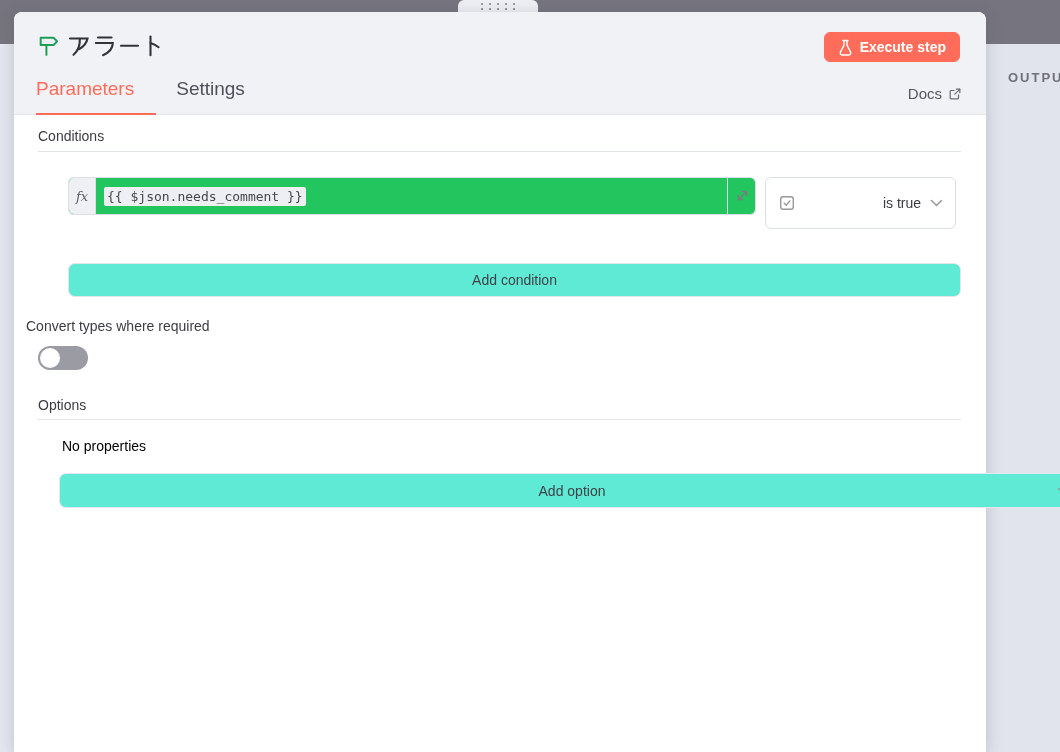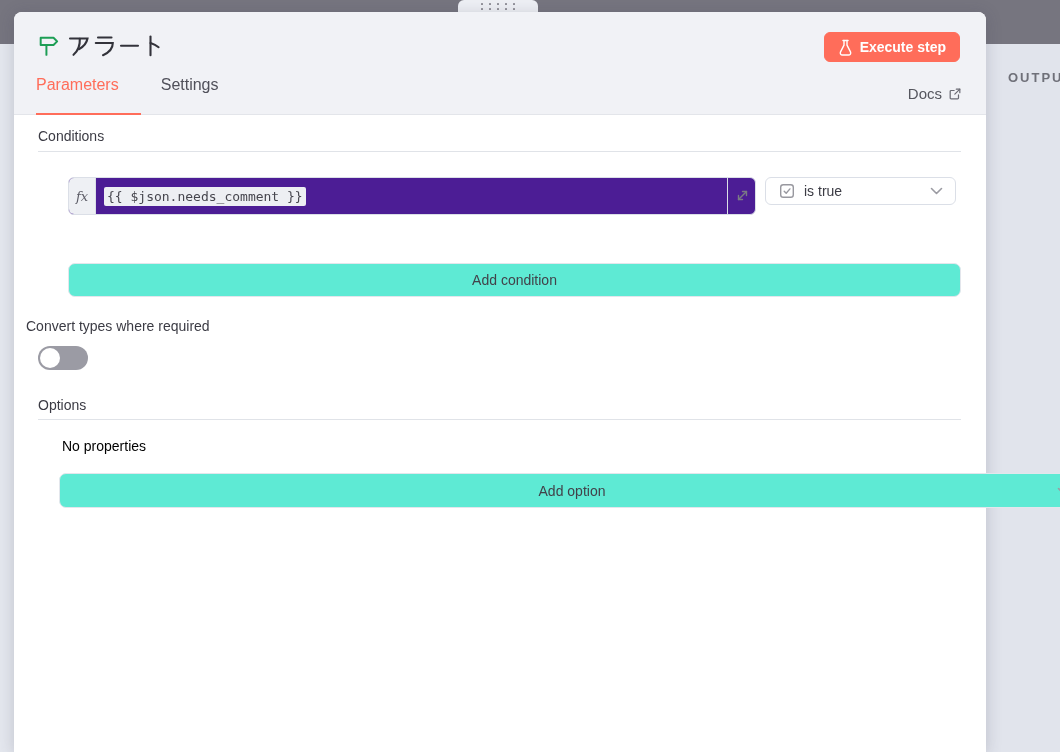--- a/index.html
+++ b/index.html
@@ -26,42 +26,42 @@
   .title-row { position:absolute; left:22px; top:21px; display:flex; align-items:center; gap:7px; }
   .node-icon { width:25px; height:25px; }
   .title-glyphs { height:24px; }
   .sr { position:absolute; width:1px; height:1px; overflow:hidden; clip:rect(0 0 0 0); }
 
   .execute-btn { position:absolute; top:20px; right:26px; height:30px; padding:10px 13px;
                  background:#ff6d5a; border:1px solid #ff6d5a; border-radius:6px; color:#fff;
                  font-size:14px; font-weight:600; display:flex; align-items:center; gap:7px; cursor:pointer; }
 
   .tabs { position:absolute; left:22px; bottom:-1px; display:flex; gap:20px; }
-  .tab { font-size:16px; padding:0 22px 19px 0; color:#50505a; cursor:pointer; border-bottom:2px solid transparent; }
+  .tab { font-size:19px; padding:0 22px 13px 0; color:#50505a; cursor:pointer; border-bottom:2px solid transparent; }
   .tab.active { color:#ff6d5a; border-bottom:2px solid #ff6d5a; }
 
   .docs { position:absolute; right:24px; bottom:12px; display:flex; align-items:center; gap:6px;
           font-size:15px; color:#55565e; cursor:pointer; }
 
   .section-label { position:absolute; font-size:14px; color:#3b3b44; }
   .divider { position:absolute; left:24px; width:923px; height:1px; background:#e0e3e8; }
 
-  .cond-input { position:absolute; left:54px; top:165px; width:688px; height:38px; background:#4c1d95;
+  .cond-input { position:absolute; left:54px; top:165px; width:688px; height:38px; background:#22c55e;
                 border:1px solid #dbdfe7; border-radius:6px; display:flex; align-items:stretch; }
   .fx-cell { width:27px; background:#eef0f4; border-right:1px solid #dbdfe7; border-radius:5px 0 0 5px;
              display:flex; align-items:center; justify-content:center;
              font-family:"DejaVu Serif",serif; font-style:italic; font-size:13px; color:#5c5c66; }
   .expr-area { flex:1; display:flex; align-items:center; padding:0 8px; overflow:hidden; }
   .expr-text { font-family:"DejaVu Sans Mono","Liberation Mono",monospace; font-size:13px; color:#46464e;
                background:#edeff3; padding:2px 3px; border-radius:2px; white-space:nowrap; }
   .expand-cell { width:28px; border-left:1px solid #dbdfe7; display:flex; align-items:center; justify-content:center; cursor:pointer; }
 
-  .op-select { position:absolute; left:751px; top:165px; width:191px; height:28px; background:#fff;
+  .op-select { position:absolute; left:751px; top:165px; width:191px; height:52px; background:#fff;
                border:1px solid #dbdfe7; border-radius:6px; display:flex; align-items:center;
-               padding:0 12px 0 13px; gap:9px; cursor:pointer; }
+               padding:0 12px 0 13px; gap:9px; cursor:pointer;text-align:right; }
   .op-label { font-size:14px; color:#3b3b44; flex:1; }
 
   .ghost-btn { position:absolute; background:#5eead4; border:1px solid #e3e6ec; border-radius:7px;
                display:flex; align-items:center; justify-content:center; font-size:14px; color:#42424a; cursor:pointer; }
   .add-condition { left:54px; top:251px; width:893px; height:34px; }
   .add-option { left:45px; top:461px; width:1026px; height:35px; position:absolute; }
   .add-option .chev { position:absolute; right:14px; top:50%; transform:translateY(-50%); }
 
   .toggle { position:absolute; left:24px; top:334px; width:50px; height:24px; background:#9b9ba4;
             border-radius:12px; cursor:pointer; }

